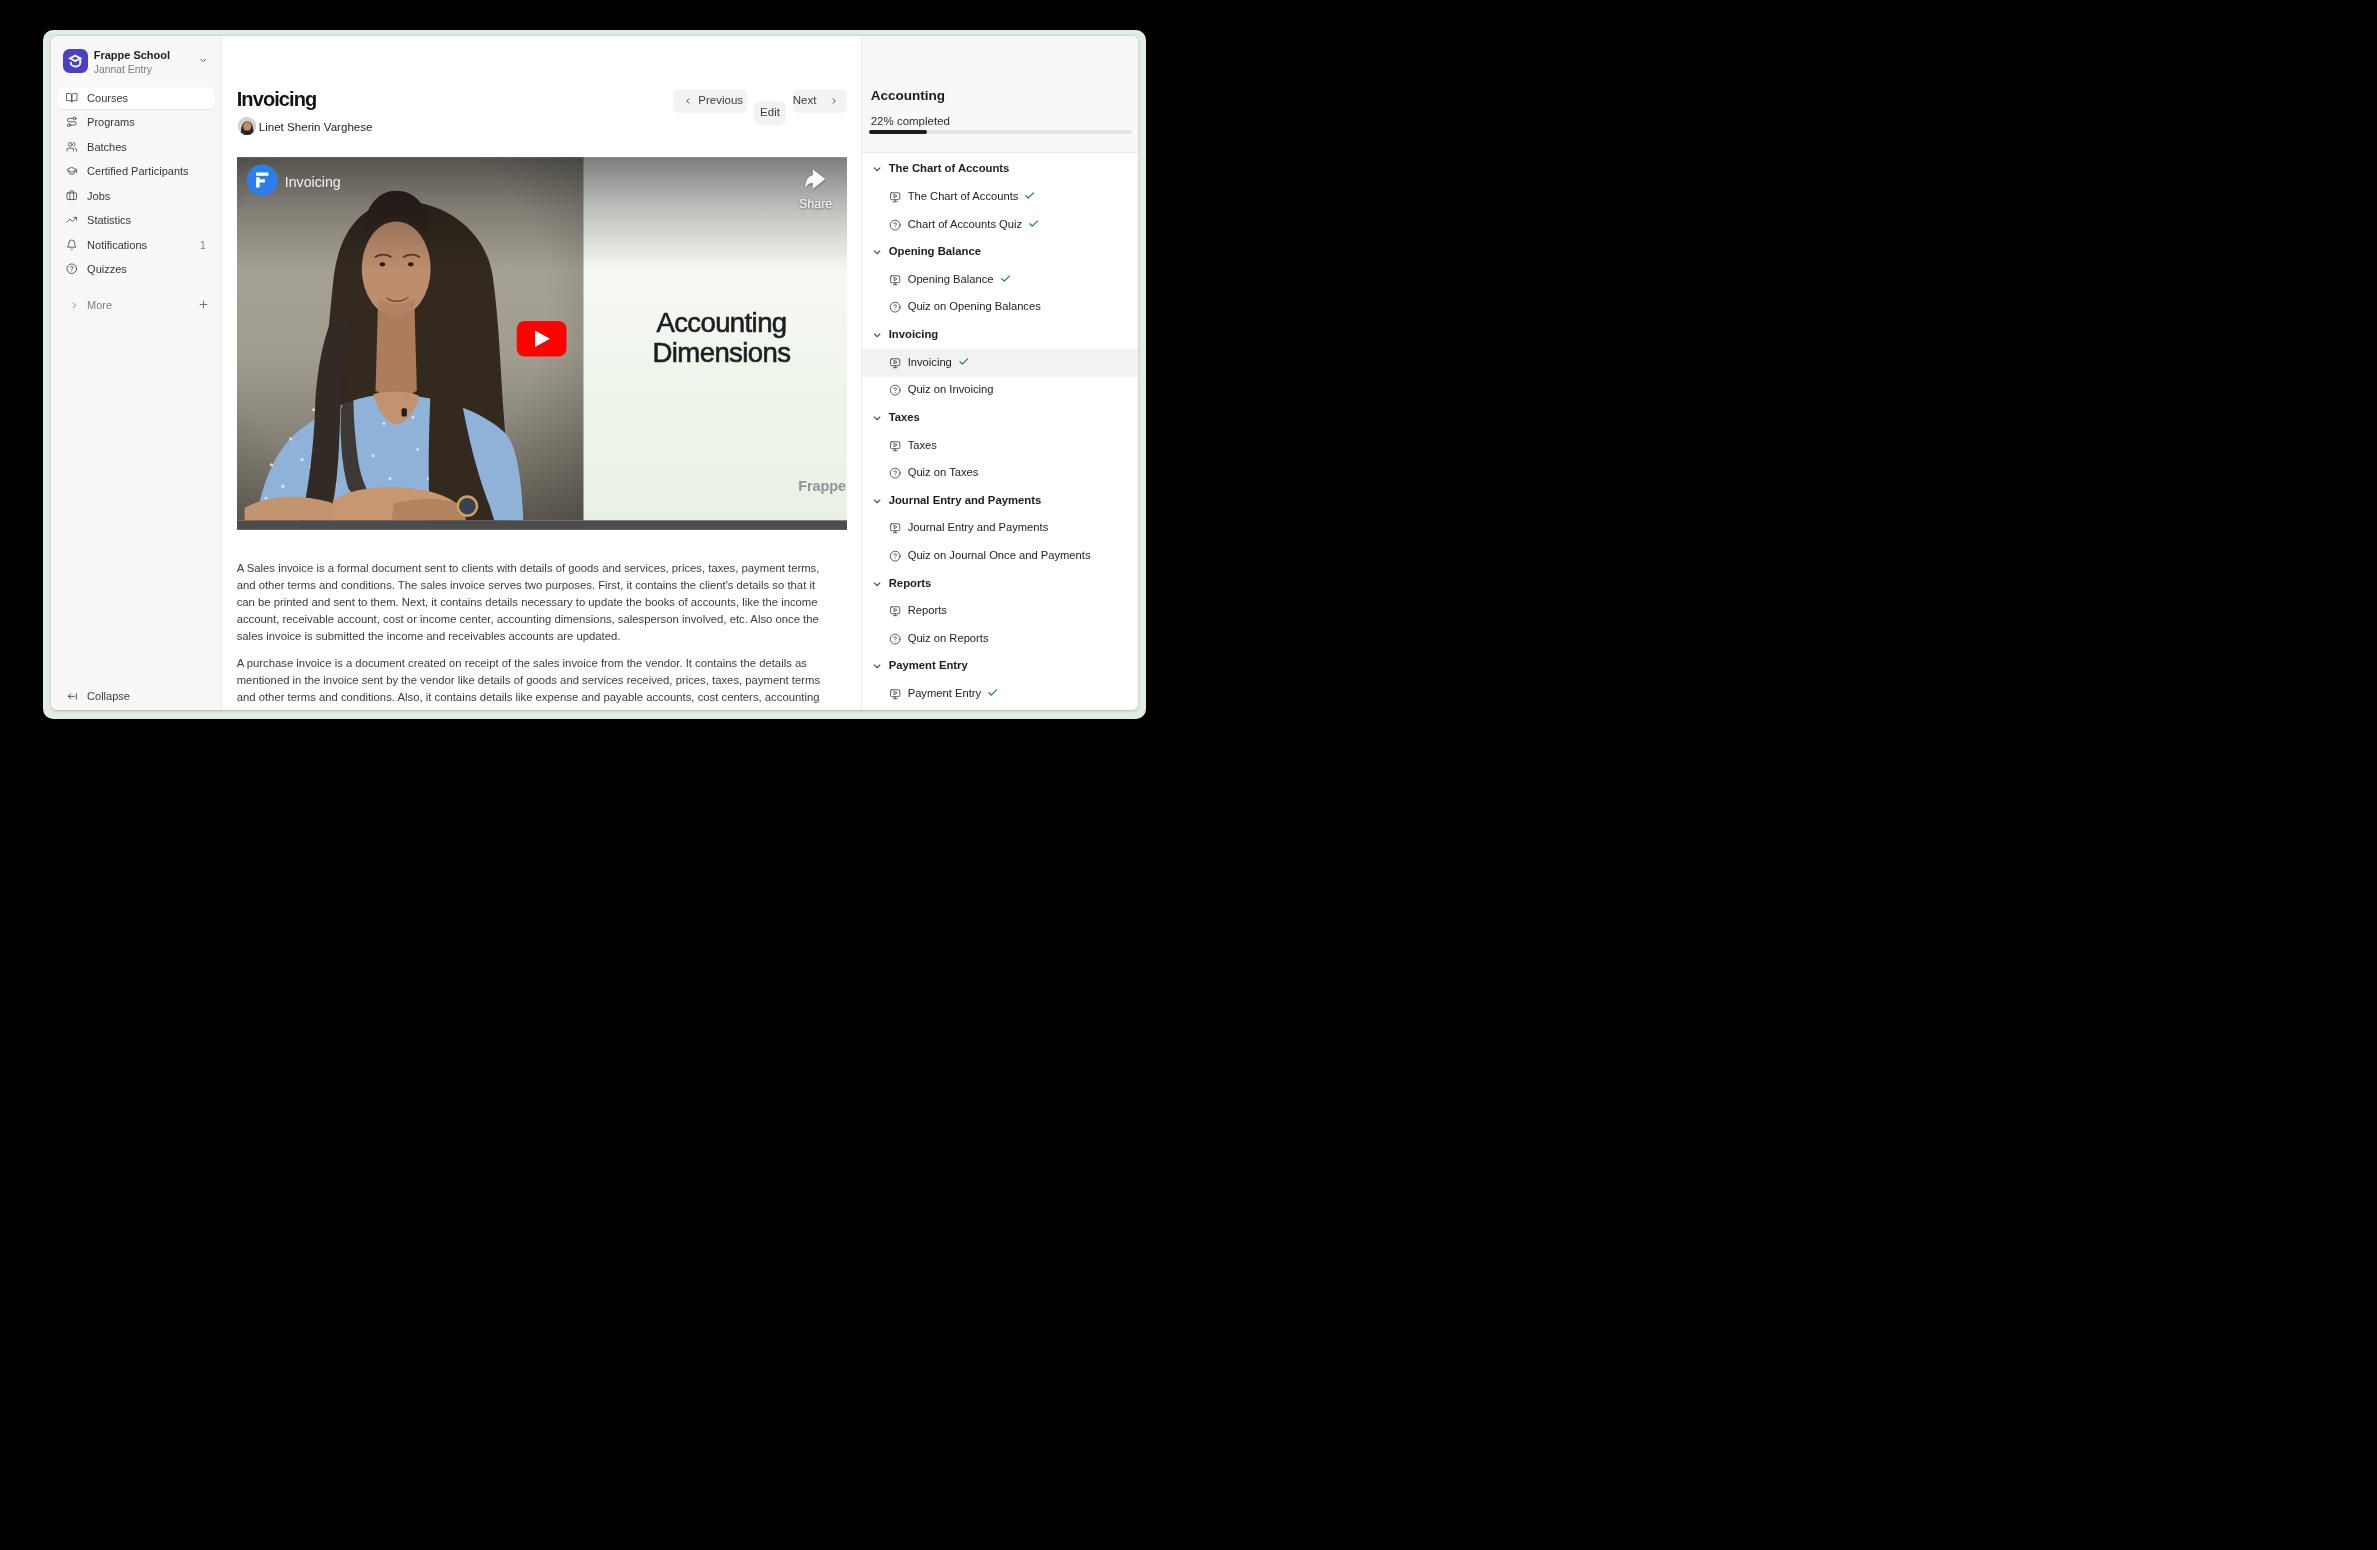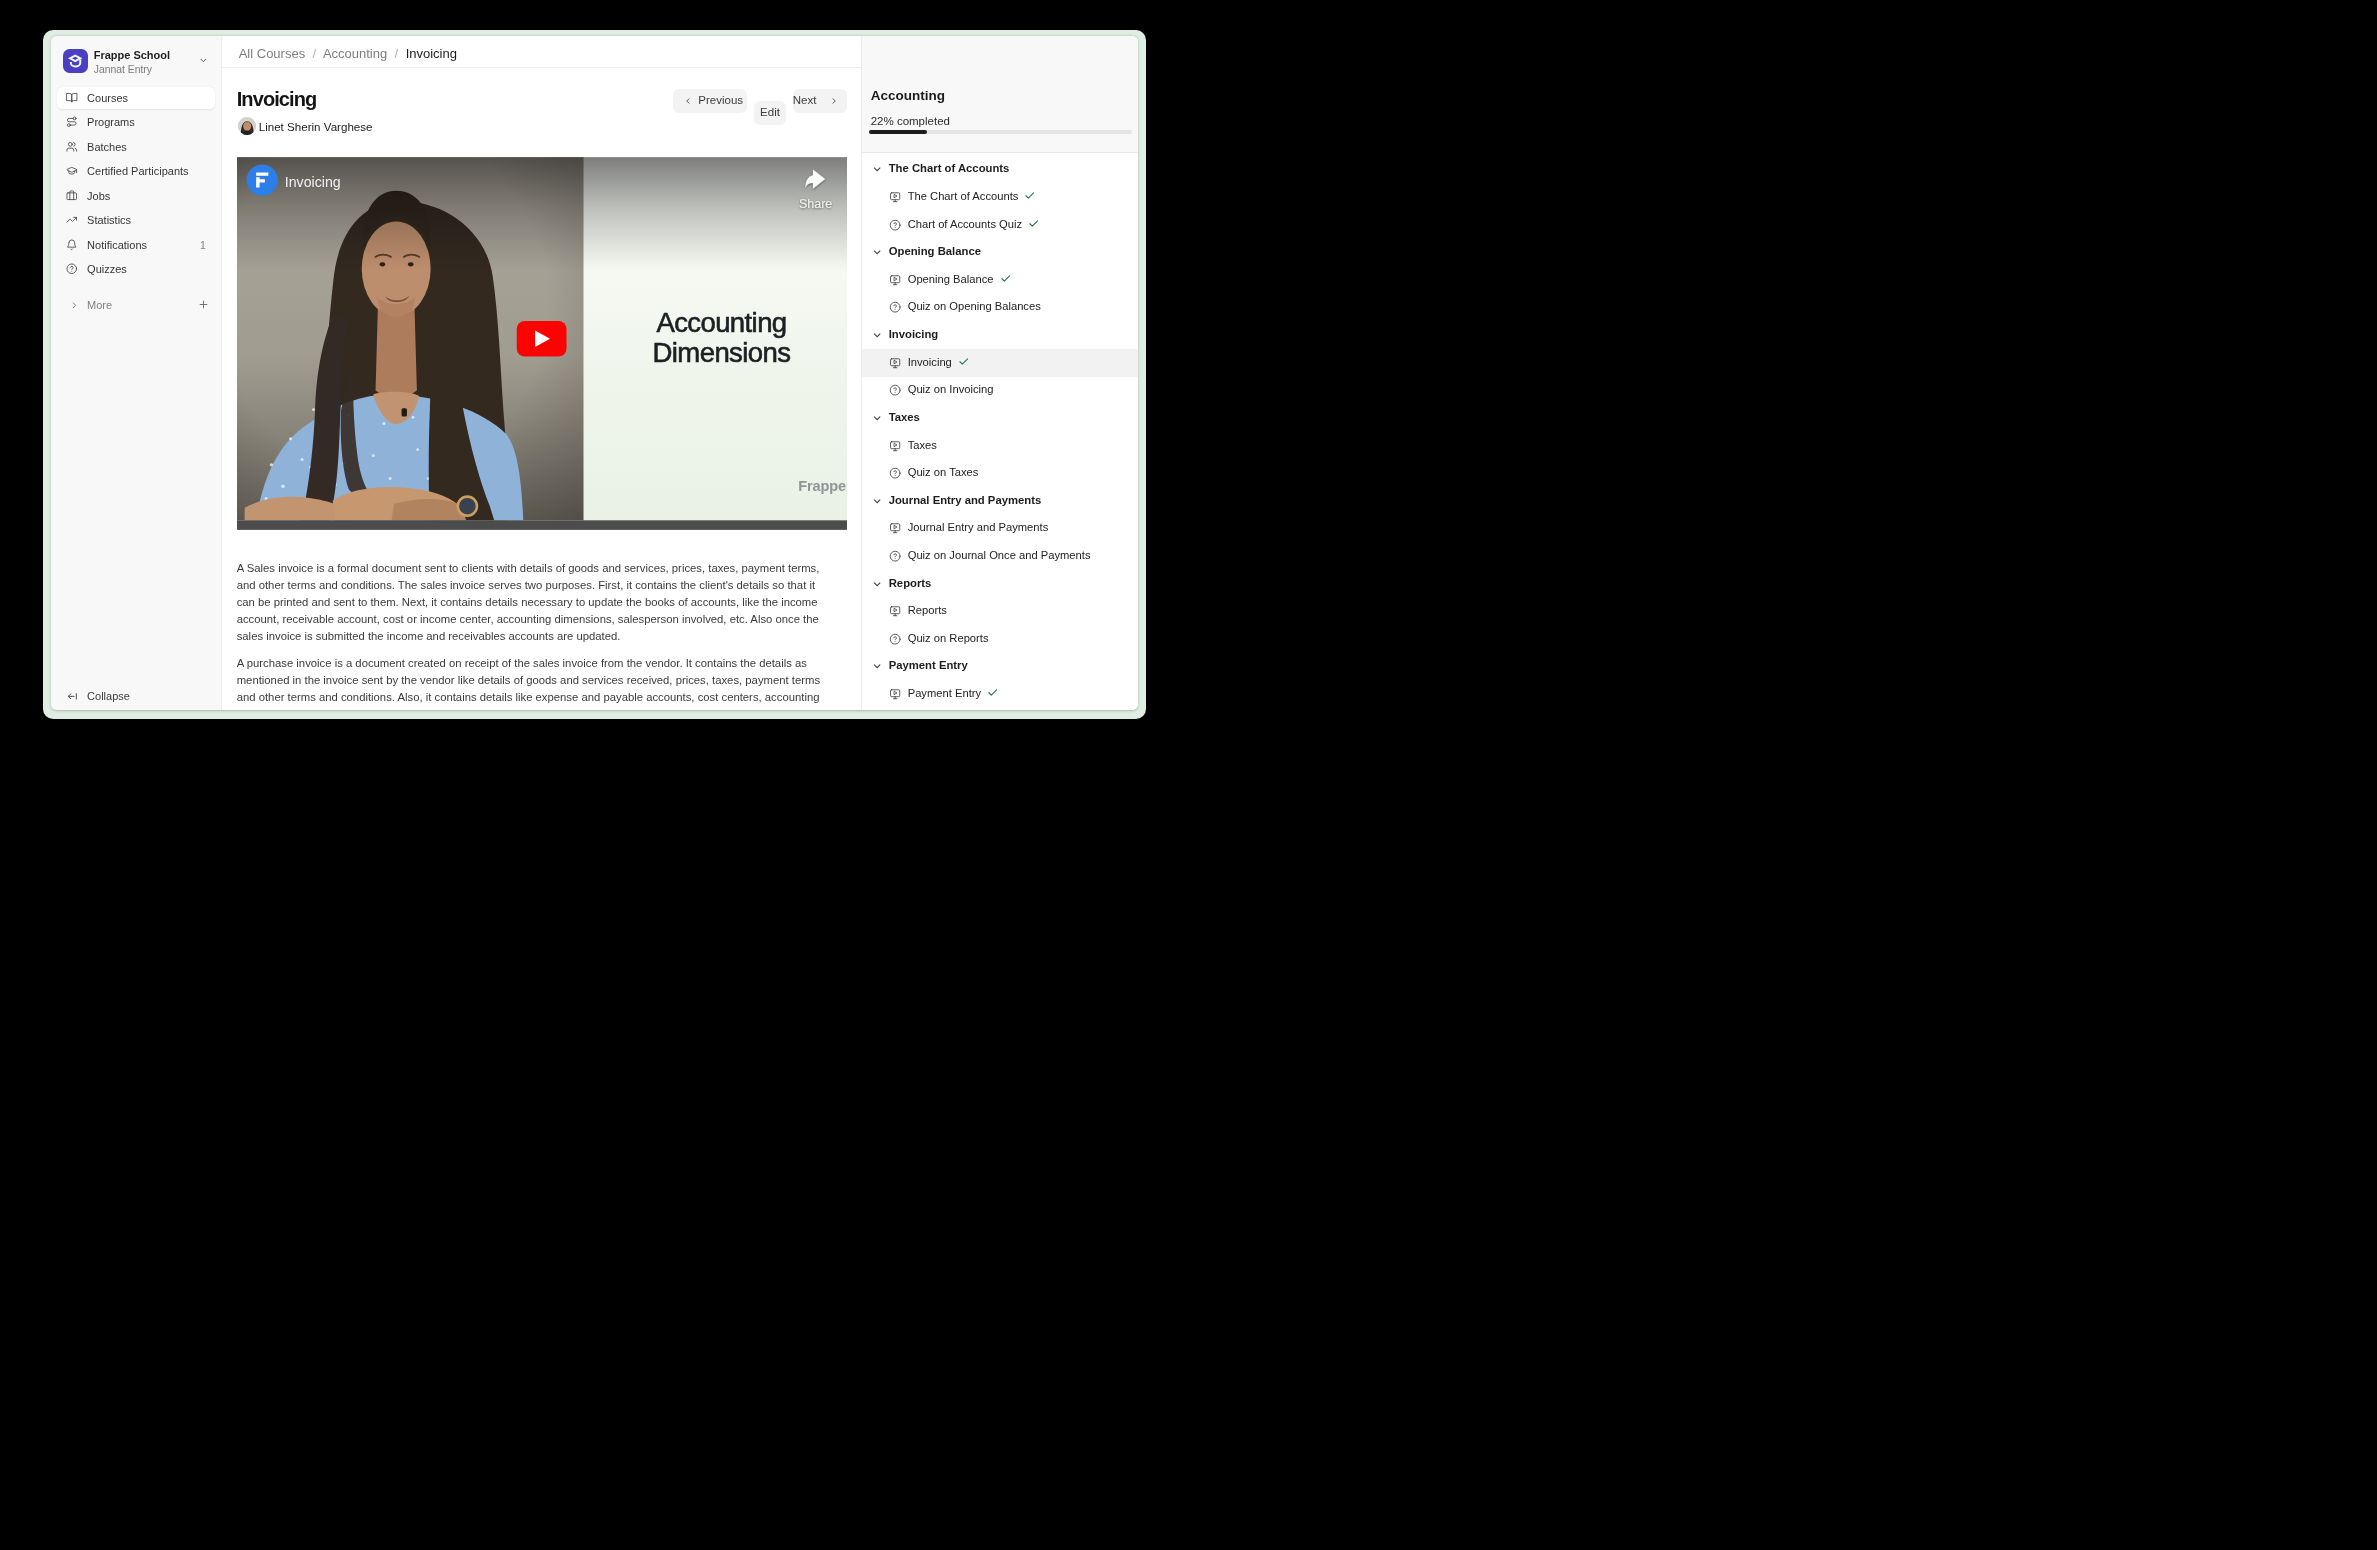--- a/index.html
+++ b/index.html
@@ -161,23 +161,20 @@
       <svg style="position:absolute;left:10px;top:5.7px" width="10.7" height="10.7" viewBox="0 0 24 24" fill="none" stroke="#3c3c3c" stroke-width="2">
             <path d="m9 6-6 6 6 6"></path>
             <path d="M3 12h14"></path>
             <path d="M21 19V5"></path>
           </svg>
       <span style="position:absolute;left:30px;top:4.4px;font-size:11px;">Collapse</span>
     </div>
   </div>
 
   <div class="main">
-    <div class="crumbbar">
-      <div class="crumb">All Courses <span class="sep">/</span> Accounting <span class="sep">/</span> <b>Invoicing</b></div>
-    </div>
     <div class="h1">Invoicing</div>
     <div class="btns">
       <div class="btn" style="width:74px;"><svg style="position:absolute;left:9.2px;top:6.9px" width="10" height="10" viewBox="0 0 24 24" fill="none" stroke="#4a4a4a" stroke-width="2.2">
               <path d="m15 18-6-6 6-6"></path>
             </svg><span style="margin-left:25px;">Previous</span></div>
       <div class="btn" style="width:32px;text-align:center;margin-top:12px;">Edit</div>
       <div class="btn" style="width:54px;"><span style="margin-left:0;">Next</span><svg style="position:absolute;right:7.7px;top:6.9px" width="10" height="10" viewBox="0 0 24 24" fill="none" stroke="#4a4a4a" stroke-width="2.2">
               <path d="m9 18 6-6-6-6"></path>
             </svg></div>
     </div>

